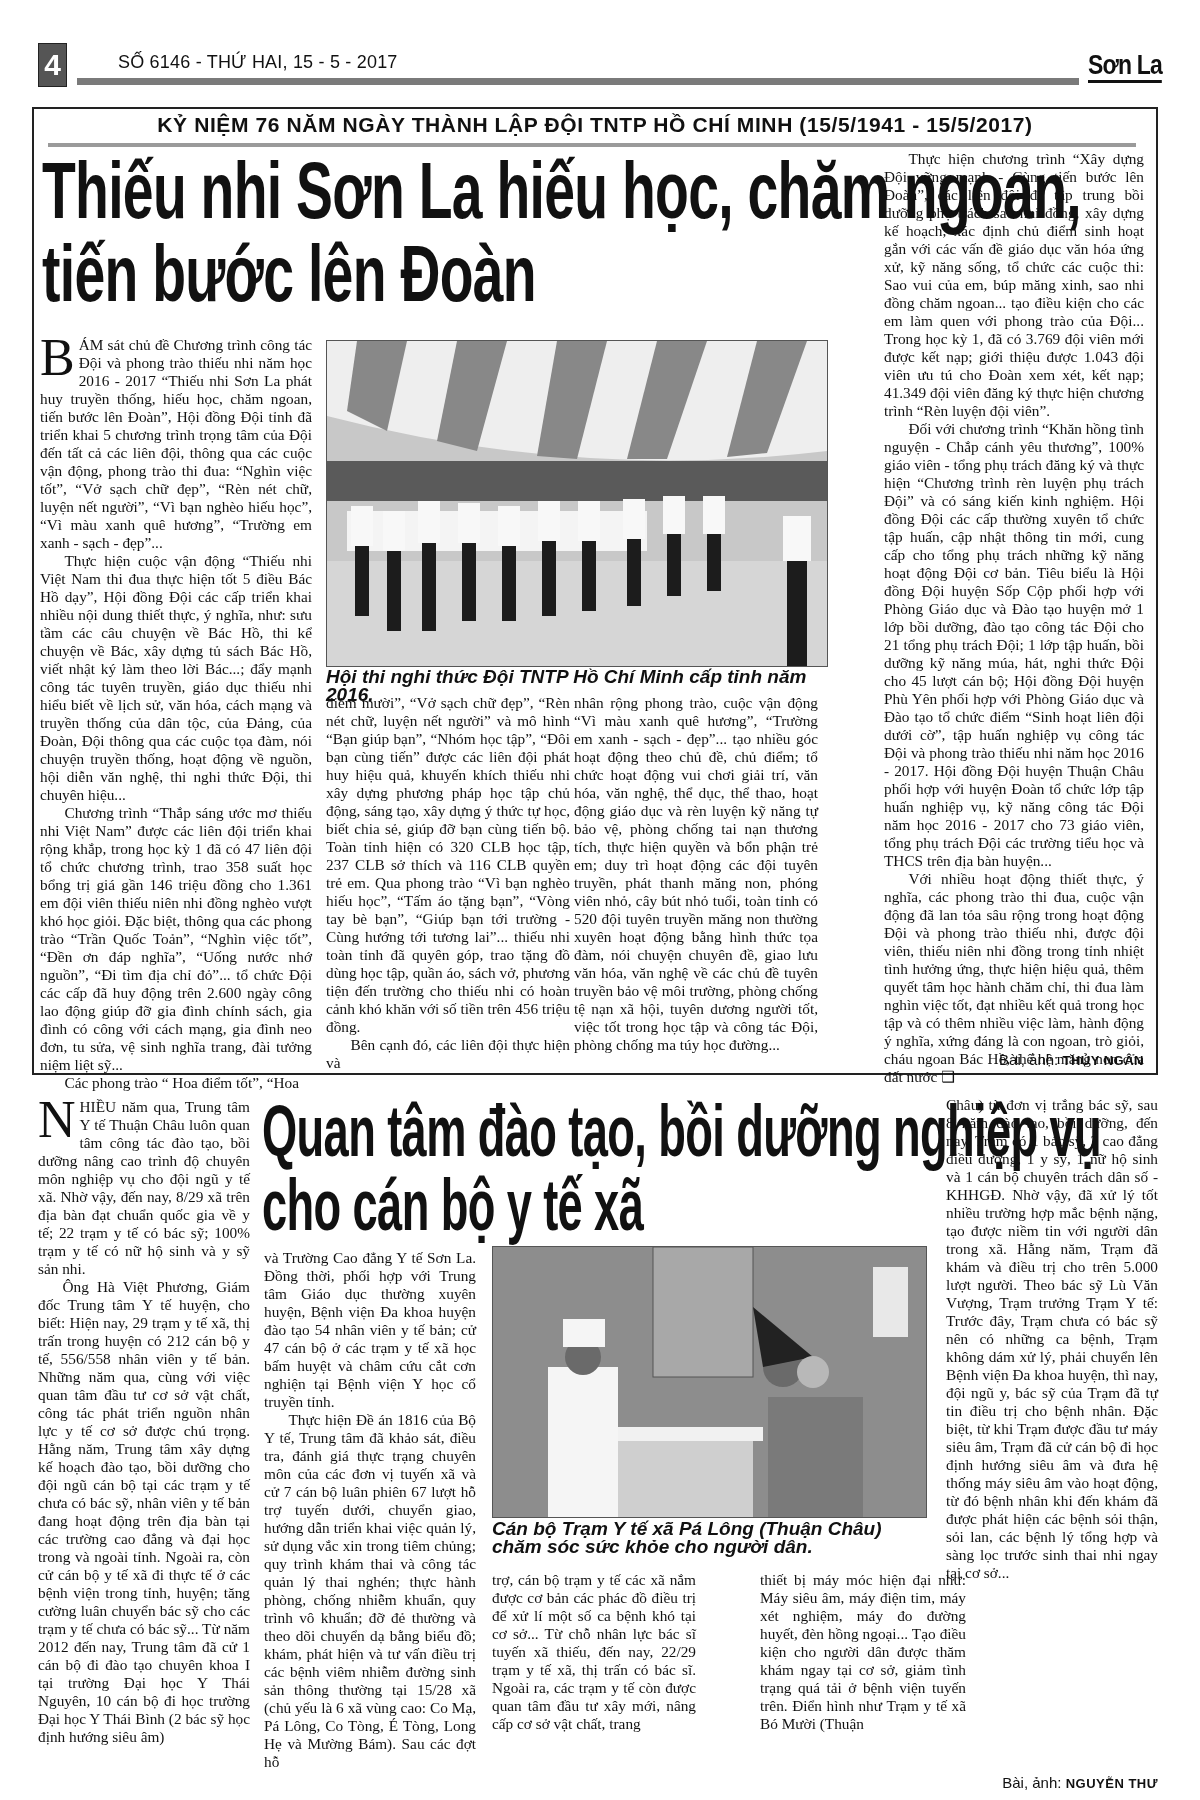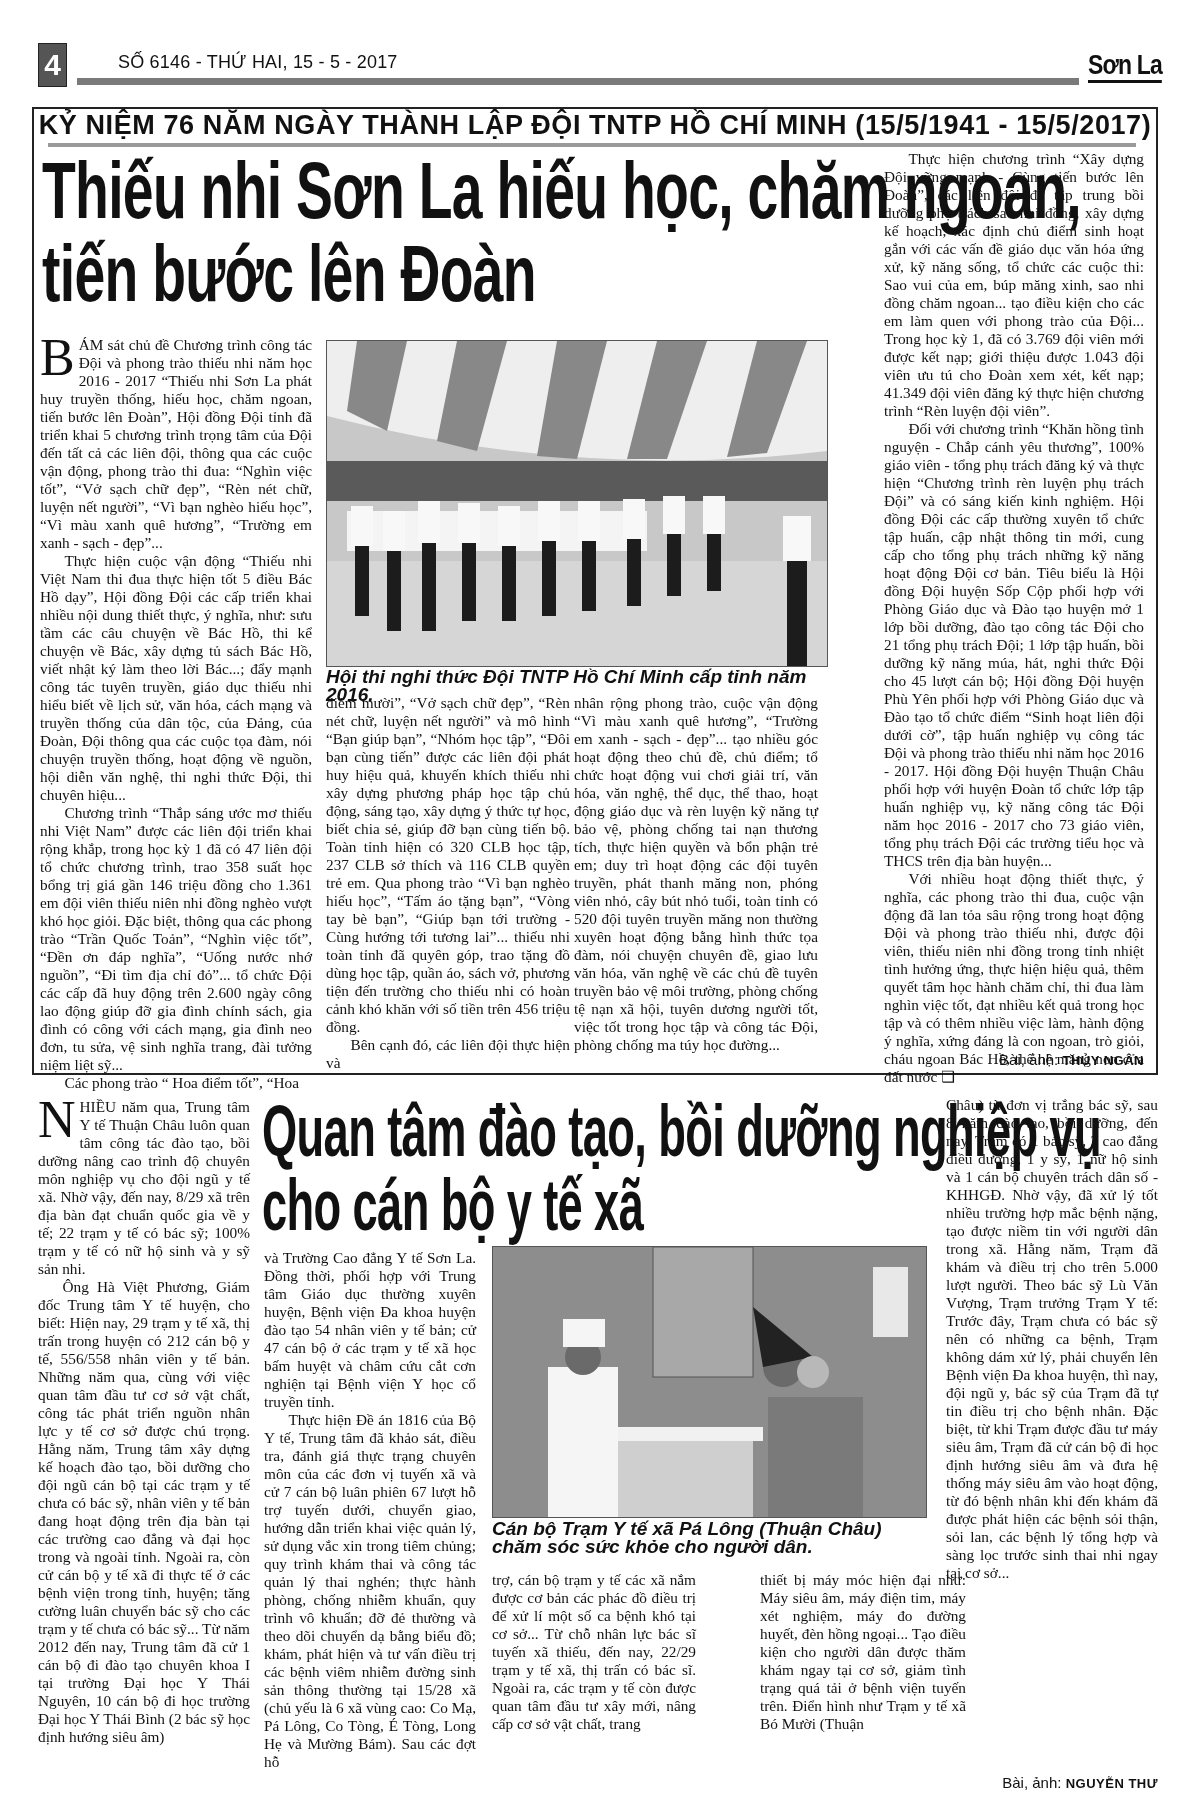--- a/index.html
+++ b/index.html
@@ -11,21 +11,21 @@
     color:#fff;font-family:"Liberation Sans",sans-serif;font-weight:bold;font-size:30px;
     line-height:42px;text-align:center;}
   .issue{left:77px;top:52px;font-family:"Liberation Sans",sans-serif;font-size:18px;letter-spacing:0.2px;margin-left:41px;}
   .rule{left:77px;top:78px;width:1002px;height:7px;background:#7a7a7a;}
   .brand{left:1088px;top:50px;font-family:"Liberation Sans",sans-serif;font-weight:bold;
     font-size:28px;letter-spacing:-1px;transform:scaleX(0.82);transform-origin:left center;
     border-bottom:3px solid #111;line-height:30px;}
   
   .frame-top{left:32px;top:107px;width:1126px;height:968px;border:2px solid #222;box-sizing:border-box;}
   .kicker{left:34px;top:109px;width:1122px;height:32px;text-align:center;
-    font-family:"Liberation Sans",sans-serif;font-weight:bold;font-size:27px;line-height:32px;letter-spacing:0.6px;}
+    font-family:"Liberation Sans",sans-serif;font-weight:bold;font-size:21px;line-height:32px;letter-spacing:0.6px;}
   .kicker-rule{left:48px;top:143px;width:1088px;height:4px;background:#9a9a9a;}
   .headline{font-family:"Liberation Sans",sans-serif;font-weight:bold;color:#111;
     transform-origin:left top;line-height:1.03;letter-spacing:-1px;white-space:nowrap;}
   .h1a{left:42px;top:150px;font-size:79px;transform:scaleX(0.70);}
   .h1b{left:42px;top:233px;font-size:79px;transform:scaleX(0.70);}
   .h2a{left:262px;top:1093px;font-size:73px;transform:scaleX(0.62);}
   .h2b{left:262px;top:1167px;font-size:73px;transform:scaleX(0.62);}
   .col{font-size:15.3px;line-height:18px;text-align:justify;}
   .col p{margin:0;text-indent:1.6em;}
   .col p.first{text-indent:0;}

